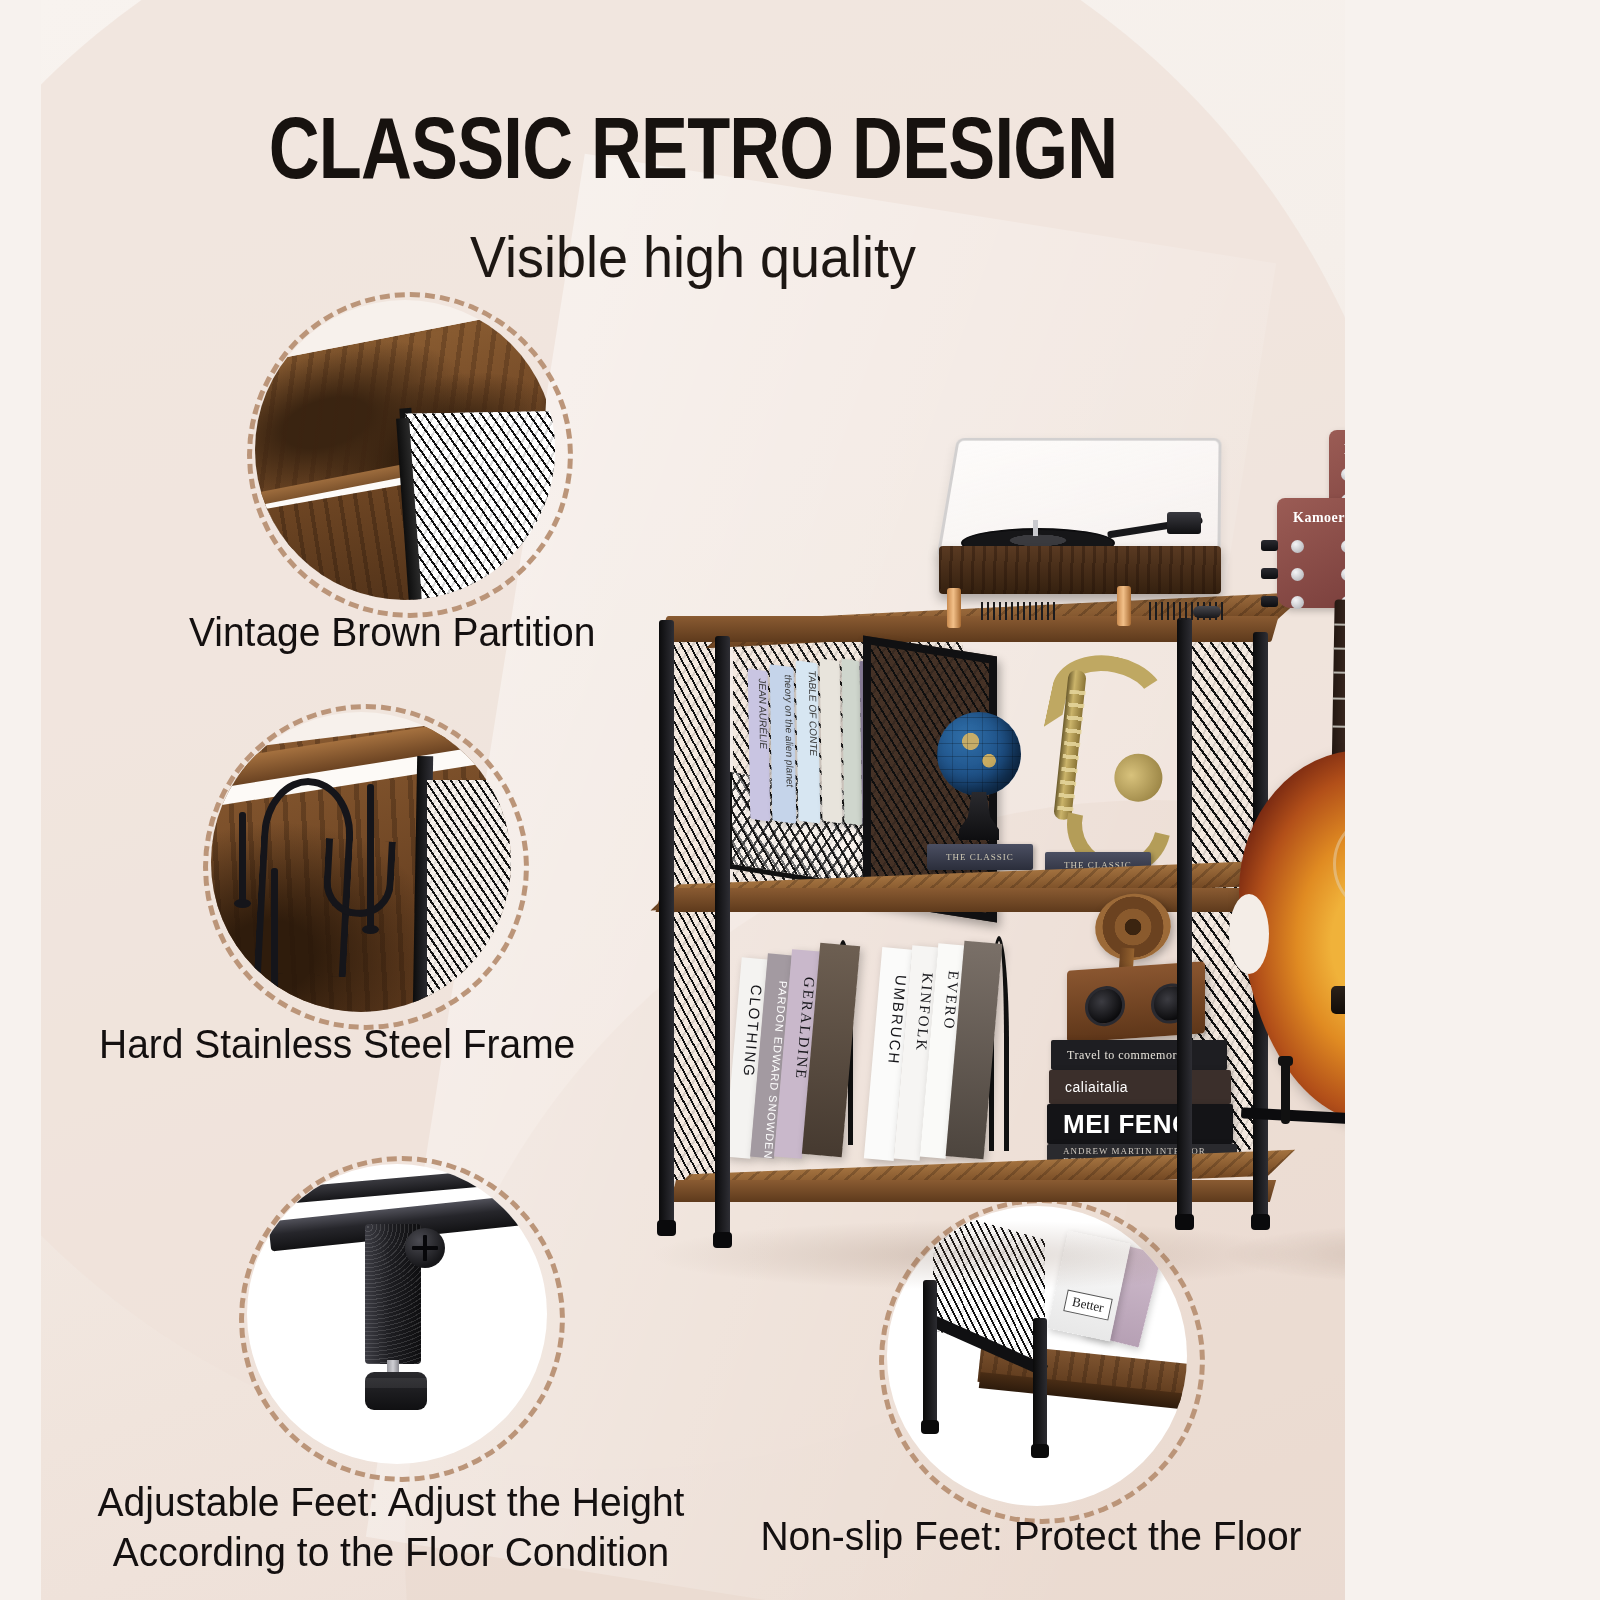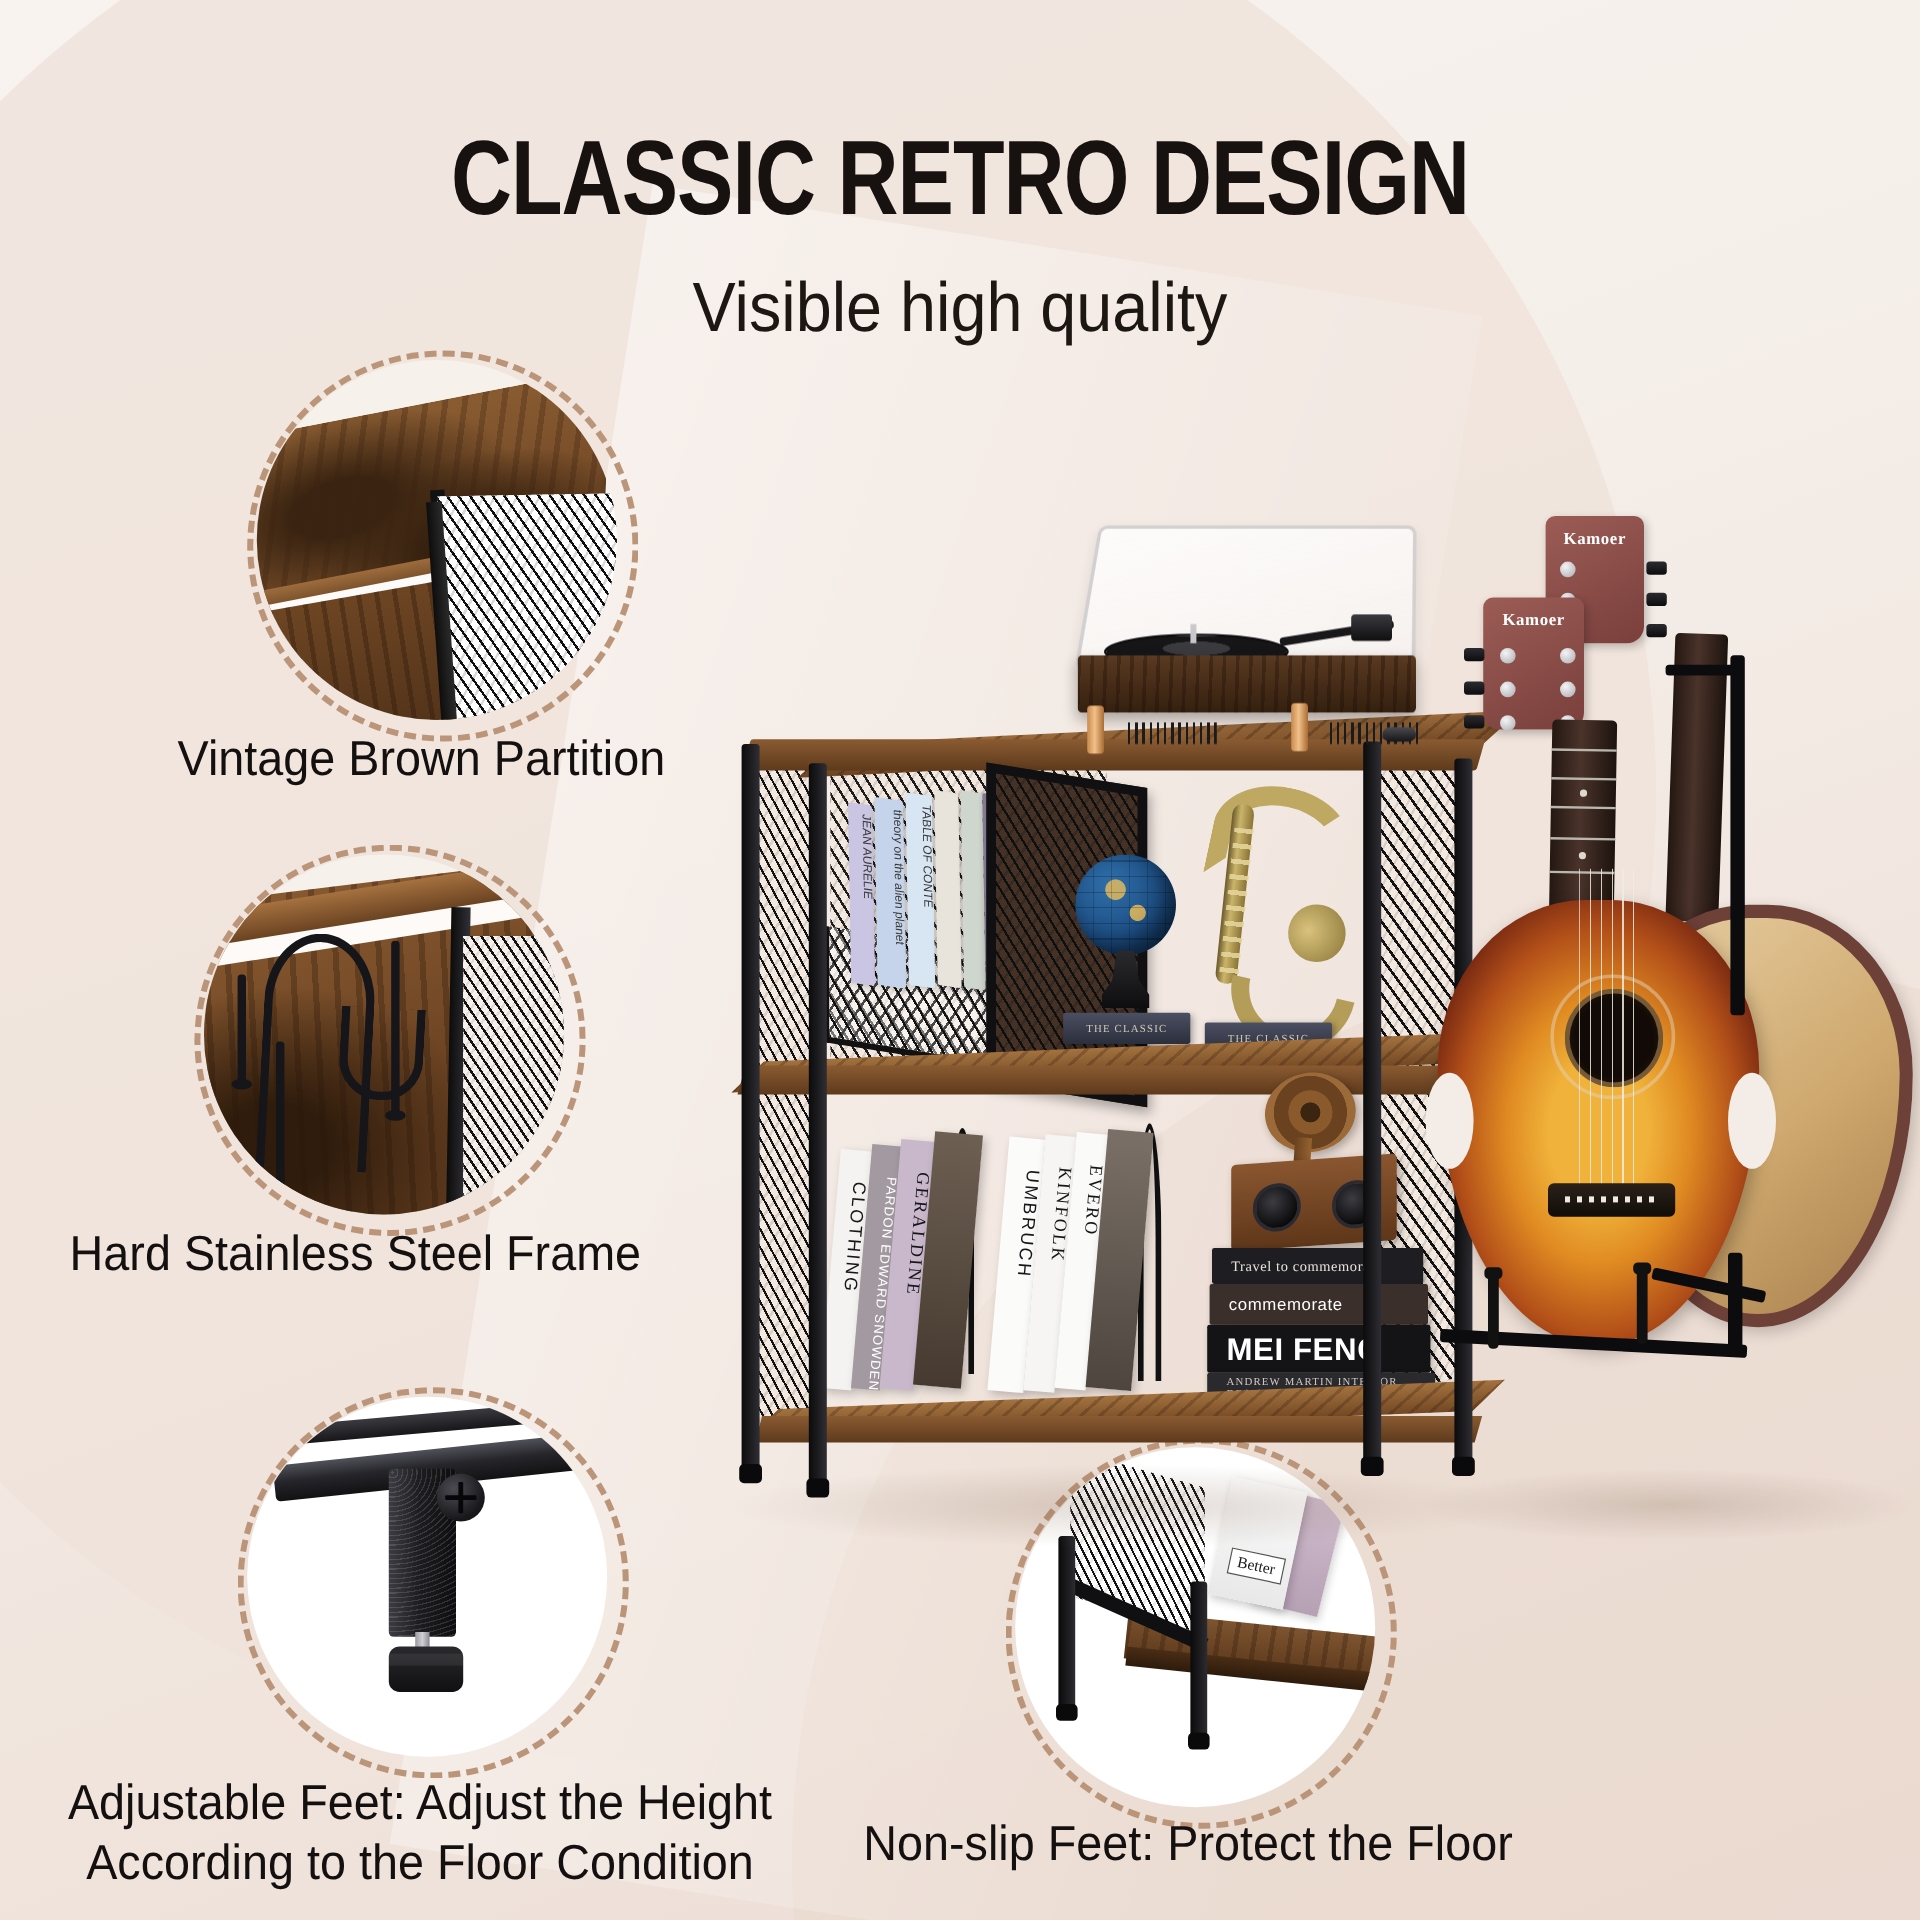--- a/index.html
+++ b/index.html
@@ -2,21 +2,21 @@
 <html><head>
 <meta charset="utf-8">
 <style>
   html,body{margin:0;padding:0;}
   body{
     width:1600px;height:1600px;overflow:hidden;
     font-family:"Liberation Sans", sans-serif;
     background:#f7f2ee;
     position:relative;
   }
-  #stage{position:absolute;inset:0;width:1600px;height:1600px;overflow:hidden;}
+  #stage{position:absolute;inset:0;width:1304px;height:1600px;overflow:hidden;margin-left:41px;}
 
   
   .bg-base{position:absolute;inset:0;
     background:linear-gradient(160deg,#f8f3ef 0%,#f5efea 35%,#f0e4dc 70%,#ecdcd4 100%);}
   .bg-arc{position:absolute;left:-240px;top:-150px;width:1620px;height:1620px;
     border-radius:50%;background:#efe1d9;opacity:.75;}
   .bg-arc2{position:absolute;right:-560px;bottom:-700px;width:1500px;height:1500px;
     border-radius:50%;background:#e9d8ce;opacity:.55;}
   .bg-wedge{position:absolute;left:430px;top:200px;width:700px;height:1400px;
     background:linear-gradient(100deg,rgba(255,255,255,.45),rgba(255,255,255,0));
@@ -479,21 +479,21 @@
     <div class="lb" style="left:318px;top:522px;width:38px;height:216px;transform:rotate(5deg);background:linear-gradient(#7a7068,#4d453e);"></div>
 
     <div class="spk-horn"></div>
     <div class="spk-stem"></div>
     <div class="spk-body">
       <div class="spk-drv" style="left:18px;top:18px;"></div>
       <div class="spk-drv" style="left:84px;top:20px;"></div>
     </div>
 
     <div class="stack" style="left:414px;top:620px;width:176px;height:30px;background:#1e1e22;font-size:12px;color:#e7e3da;font-family:'Liberation Serif',serif;">Travel to commemorate</div>
-    <div class="stack" style="left:412px;top:650px;width:182px;height:34px;background:#3b2f2b;">commemorate</div>
+    <div class="stack" style="left:412px;top:650px;width:182px;height:34px;background:#3b2f2b;">caliaitalia</div>
     <div class="stack" style="left:410px;top:684px;width:186px;height:40px;background:#141417;font-size:26px;font-weight:bold;">MEI FENG</div>
     <div class="stack" style="left:410px;top:724px;width:190px;height:24px;background:#2a2a2e;font-size:9px;letter-spacing:1px;color:#cfc9c0;font-family:'Liberation Serif',serif;">ANDREW MARTIN   INTERIOR DESIGN REVIEW   VOLUME</div>
 
     <div class="sh-bot-face"></div>
     <div class="sh-bot"></div>
 
     <div class="frame-v fv-1"></div>
     <div class="frame-v fv-2"></div>
     <div class="frame-v fv-3"></div>
     <div class="frame-v fv-4"></div>

